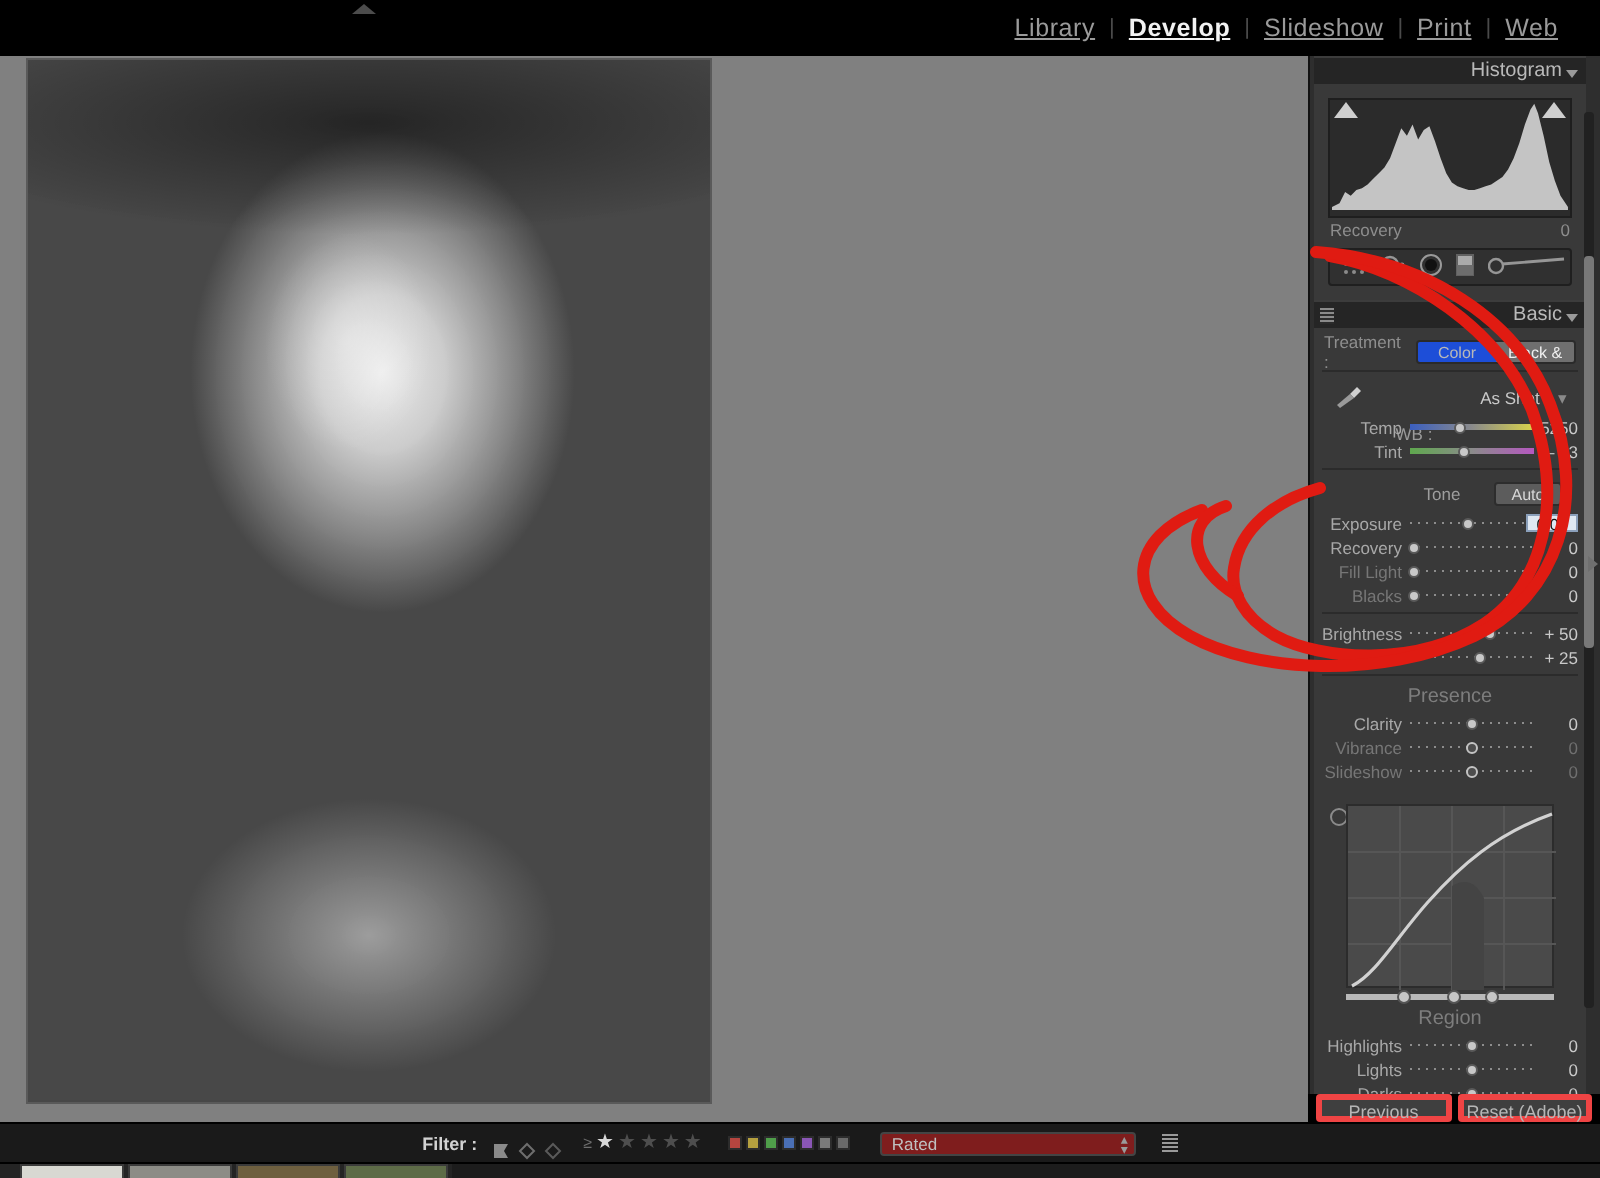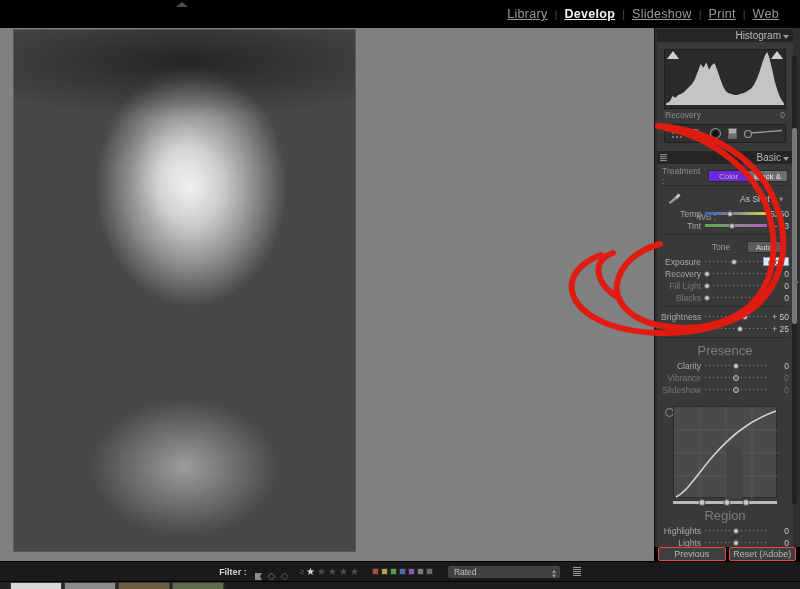--- a/index.html
+++ b/index.html
@@ -156,35 +156,35 @@
   }
   .knob.hollow { background: #4d4d4d; border: 1.4px solid #c3c3c3; }
   .valuebox {
     width: 26px; height: 9px; background: #dfe8f2; color: #111;
     font-size: 8px; text-align: center; line-height: 9px;
     border: 1px solid #8ba0bb; flex: none;
   }
 
   .subgroup { border-top: 1px solid #2b2b2b; padding-top: 3px; margin-top: 3px; }
   .grouptitle {
-    text-align: center; font-size: 13px; color: #9a9a9a; margin: 2px 0 2px;
+    text-align: center; font-size: 10px; color: #9a9a9a; margin: 2px 0 2px;
   }
   .grouptitle.dim { color: #7d7d7d; }
 
   .treatment {
     display: flex; align-items: center; height: 13px;
     font-size: 8.5px; color: #8e8e8e; margin: 2px 1px 3px;
   }
   .treatment .t-lbl { width: 46px; padding-right: 5px; }
   .seg {
     display: flex; flex: 1; height: 12px; border: 1px solid #2a2a2a; border-radius: 2px; overflow: hidden;
   }
   .seg div {
     flex: 1; text-align: center; font-size: 8px; line-height: 12px;
-    background: #6d28d9; color: #b8b8b8;
+    background: #1d4ed8; color: #b8b8b8;
   }
   .seg div.on { background: #6f6f6f; color: #f0f0f0; }
 
   .wbrow {
     display: flex; align-items: center; height: 16px; margin: 2px 0 1px;
     font-size: 8.5px; color: #9a9a9a;
   }
   .eyedropper { width: 26px; display: flex; justify-content: center; }
 
   .tone-head { display: flex; align-items: center; height: 13px; margin: 2px 0 3px; }
@@ -214,40 +214,40 @@
     background: #c6c6c6; border: 1px solid #555; transform: translateX(-3.5px);
   }
 
   
   .btnbar {
     position: absolute; left: 654px; top: 547px; width: 146px; height: 16px;
     display: flex; gap: 3px; padding: 0 4px; background: #000;
   }
   .pbtn {
     flex: 1; height: 14px; background: #3f3f3f; color: #b6b6b6;
-    border: 1px solid #ef4444; border-radius: 2px;
+    border: 3px solid #ef4444; border-radius: 2px;
     font-size: 9px; text-align: center; line-height: 13px;
   }
 
   
   .filterbar {
     position: absolute; left: 0; top: 561px; width: 800px; height: 20px;
     background: #1a1a1a; border-top: 1px solid #000;
     display: flex; align-items: center; justify-content: center; gap: 7px;
   }
   .filter-label { font-size: 9px; color: #d2d2d2; font-weight: bold; }
   .flags { display: flex; gap: 4px; align-items: center; }
   .flagico { width: 9px; height: 9px; }
   .stars { display: flex; gap: 2px; align-items: center; margin-left: 4px; }
   .star { font-size: 10px; color: #4e4e4e; line-height: 10px; }
   .star.on { color: #d8d8d8; }
   .labels { display: flex; gap: 2px; margin-left: 6px; }
   .sw { width: 7px; height: 7px; border: 1px solid #2c2c2c; }
   .ratedsel {
-    margin-left: 8px; width: 112px; height: 12px; background: #404040;
+    margin-left: 8px; width: 128px; height: 12px; background: #7f1d1d;
     border: 1px solid #444; border-radius: 2px; position: relative;
     color: #c0c0c0; font-size: 8.5px; line-height: 11px; padding-left: 5px;
   }
   .ratedsel .arrows {
     position: absolute; right: 3px; top: 1px; font-size: 7px; color: #9a9a9a; line-height: 5px;
   }
   .toolbar-end {
     width: 8px; height: 9px; background: repeating-linear-gradient(#9a9a9a 0 1px,#1a1a1a 1px 2px);
     margin-left: 6px;
   }

